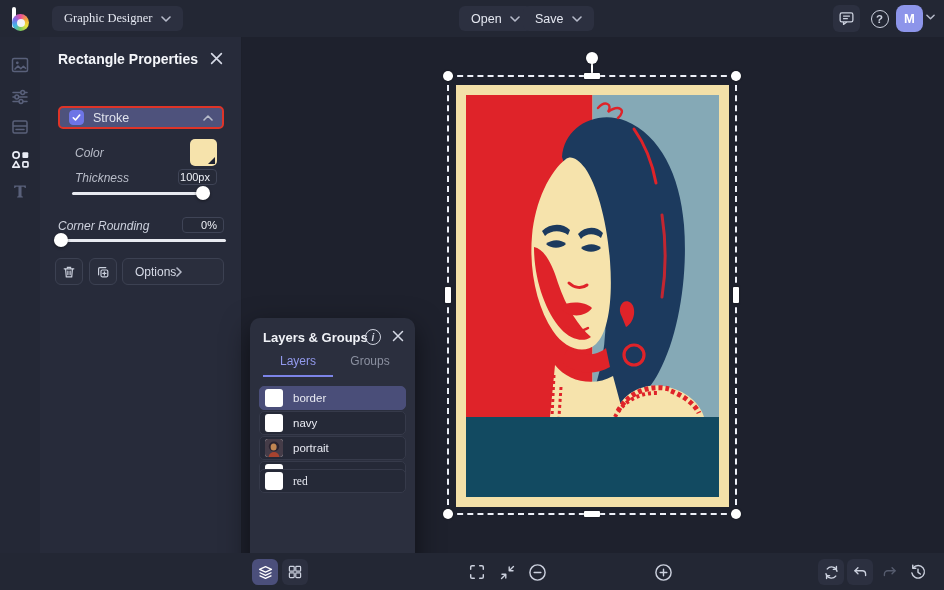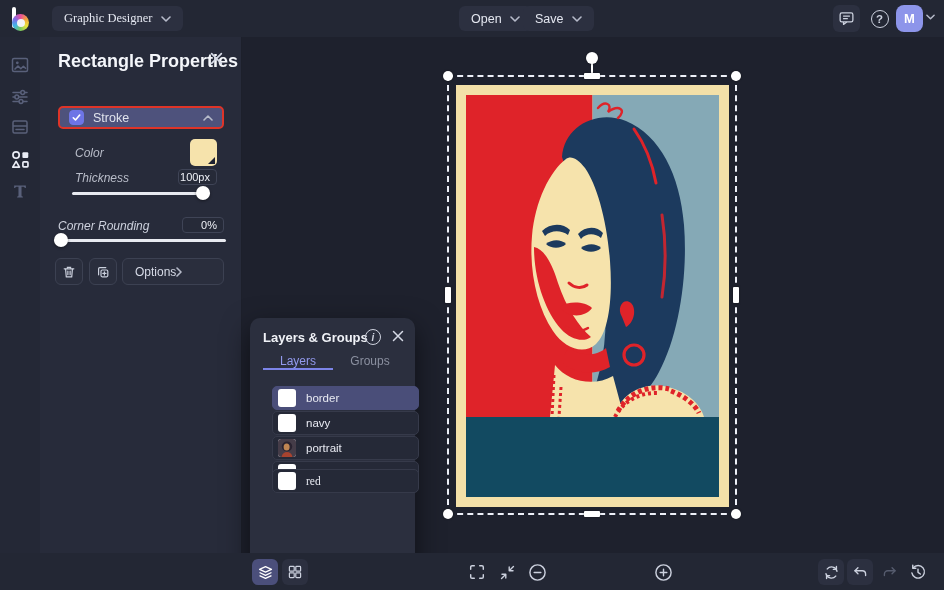--- a/index.html
+++ b/index.html
@@ -28,21 +28,21 @@
 
   
   .rail { position:absolute; left:0; top:37px; width:40px; height:516px; background:#242836; z-index:20; }
   .rail .ritem { position:absolute; left:0; width:40px; height:28px; display:flex; align-items:center; justify-content:center;
     color:#59607a; cursor:pointer; }
   .rail .ritem.active { color:#eaedf6; }
 
   
   .props { position:absolute; left:40px; top:37px; width:202px; height:516px; background:#272b3a; z-index:20;
     border-right:1px solid rgba(0,0,0,.25); }
-  .props .ptitle { position:absolute; left:18px; top:14px; font-size:18px; font-weight:700; color:#f4f6fa; }
+  .props .ptitle { position:absolute; left:18px; top:14px; font-size:14px; font-weight:700; color:#f4f6fa; }
   .props .pclose { position:absolute; right:18px; top:15px; color:#d6dae6; cursor:pointer; }
   .prow { position:absolute; left:18px; width:166px; height:21px; background:#2f3444; border-radius:5px;
     display:flex; align-items:center; gap:9px; padding:0 9px; cursor:pointer; }
   .prow .plabel { flex:1; font-size:12.5px; color:#e0e3ec; }
   .prow .chev { margin-left:auto; }
   .cb { width:15px; height:15px; border:1.8px solid #c6cad7; border-radius:4px; flex:0 0 auto; }
   .cb.checked { background:#6d74e6; border-color:#6d74e6; display:flex; align-items:center; justify-content:center; }
   .stroke-row { height:23px; background:#4e527c; border:2px solid #de3428; }
   .sublabel { position:absolute; font-size:12px; color:#b9bdc9;font-style:italic; }
   .swatch { position:absolute; left:150px; top:102px; width:27px; height:27px; border-radius:5px; cursor:pointer; }
@@ -69,24 +69,24 @@
   .rot-stem { position:absolute; left:calc(50% - 1px); top:-14px; width:2px; height:13px; background:#fff; }
   .rot-knob { position:absolute; left:calc(50% - 6px); top:-25px; width:12px; height:12px; border-radius:50%; background:#fff; box-shadow:0 0 2px rgba(0,0,0,.5); }
 
   
   .lpanel { position:absolute; left:250px; top:318px; width:165px; height:282px; background:#2b2f3e; border-radius:10px;
     box-shadow:0 10px 28px rgba(0,0,0,.55); z-index:25; }
   .lpanel .ltitle { position:absolute; left:13px; top:12px; font-size:13px; font-weight:700; color:#f0f2f7; }
   .lpanel .linfo { position:absolute; right:34px; top:11px; width:16px; height:16px; border:1.4px solid #cfd3df; border-radius:50%;
     color:#cfd3df; font-size:10px; font-style:italic; font-weight:700; display:flex; align-items:center; justify-content:center; cursor:pointer; }
   .lpanel .lclose { position:absolute; right:11px; top:12px; color:#d6dae6; cursor:pointer; }
-  .ltab { position:absolute; top:36px; width:70px; text-align:center; font-size:12px; color:#8b90a0; cursor:pointer; }
+  .ltab { position:absolute; top:36px; width:70px; text-align:center; font-size:12px; color:#8b90a0; padding-bottom:7px; cursor:pointer; }
   .ltab.active { color:#9299ec; border-bottom:2px solid #7c84e8; }
   .lrow { position:absolute; left:9px; width:147px; height:24px; background:#252937; border:1px solid #363a4a; border-radius:5px;
-    display:flex; align-items:center; padding:0 5px; cursor:pointer;margin-left:13px; }
+    display:flex; align-items:center; padding:0 5px; cursor:pointer; }
   .lrow.selected { background:#4a4e79; border-color:#4a4e79; }
   .lthumb { width:18px; height:18px; border-radius:3px; background:#fff; flex:0 0 auto; overflow:hidden; }
   .lname { margin-left:10px; font-size:11.5px; color:#e8eaf2; }
 
   
   .bottombar { position:absolute; left:0; top:553px; width:944px; height:37px; background:#232734; z-index:30; }
   .fbtn { position:absolute; top:6px; width:26px; height:26px; border:0; border-radius:6px; background:#2c3040;
     color:#ccd1de; display:flex; align-items:center; justify-content:center; cursor:pointer; }
   .fbtn.active { background:#4b4f7b; color:#fff; }
   .fbtn.nobg { background:transparent; }

